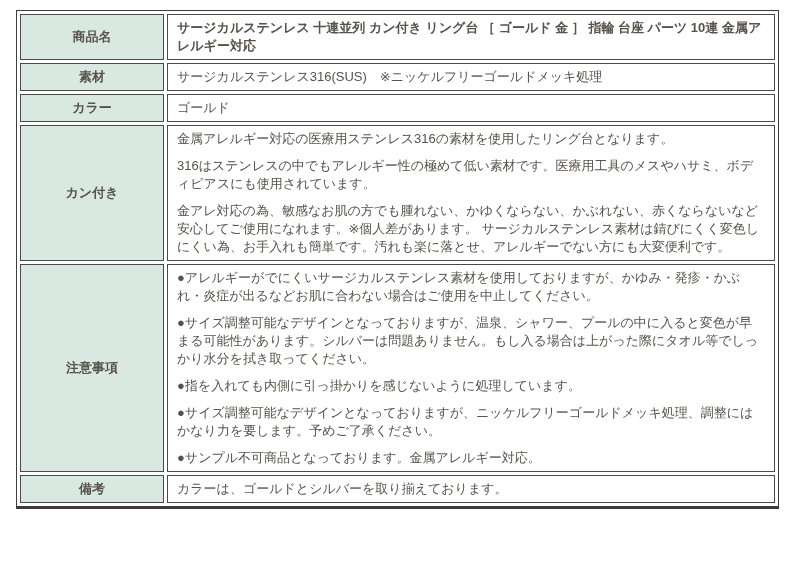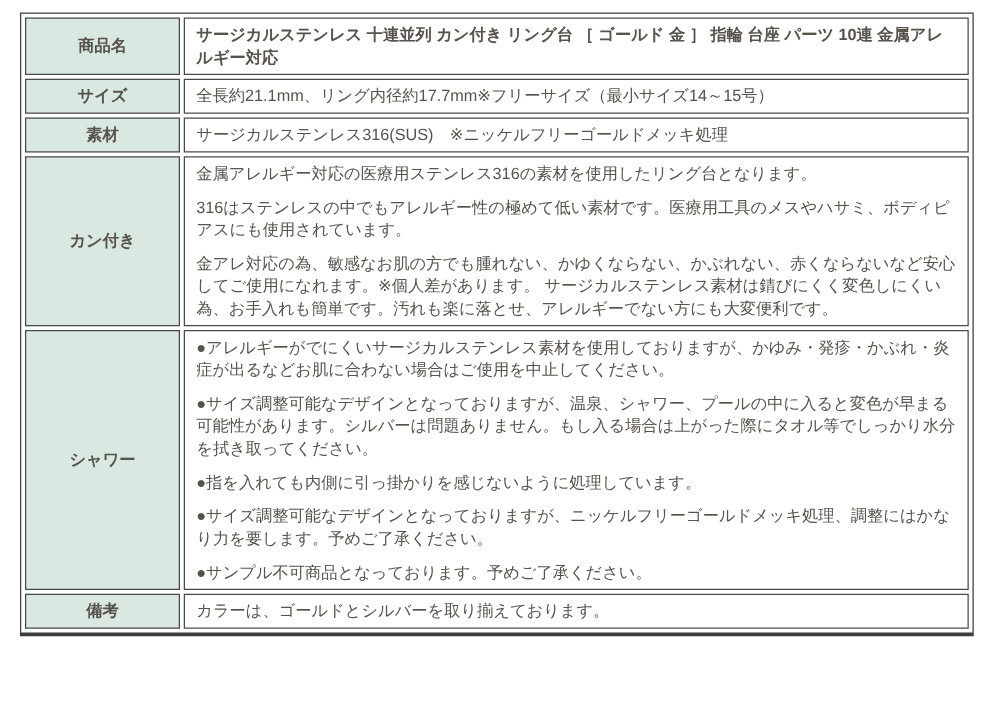--- a/index.html
+++ b/index.html
@@ -30,21 +30,21 @@
   }
   th,td{
     border:1px solid var(--cell-border);
     font-size:13px;
     line-height:18px;
     color:var(--text);
     box-sizing:border-box;
   }
   th.label{
     background:var(--label-bg);
-    width:124px;
+    width:144px;
     text-align:center;
     vertical-align:middle;
     font-weight:bold;
     padding:4px 6px;
   }
   td.content{
     padding:4px 9px;
     vertical-align:middle;
     background:#ffffff;
     word-break:break-all;
@@ -59,52 +59,52 @@
 <div class="wrap">
   <table class="spec">
     <tbody id="spec-rows">
   <tr class="bold">
     <th class="label" scope="row">商品名</th>
     <td class="content">
             <p>サージカルステンレス 十連並列 カン付き リング台 ［ ゴールド 金 ］ 指輪 台座 パーツ 10連 金属アレルギー対応</p>
           </td>
   </tr>
 
-  <tr>
-    <th class="label" scope="row">サイズ</th>
-    <td class="content">
-            <p>全長約21.1mm、リング内径約17.7mm※フリーサイズ（最小サイズ14～15号）</p>
-          </td>
-  </tr>
 
   <tr>
     <th class="label" scope="row">素材</th>
     <td class="content">
             <p>サージカルステンレス316(SUS)　※ニッケルフリーゴールドメッキ処理</p>
           </td>
   </tr>
 
+  <tr>
+    <th class="label" scope="row">カラー</th>
+    <td class="content">
+            <p>ゴールド</p>
+          </td>
+  </tr>
 
   <tr>
     <th class="label" scope="row">カン付き</th>
     <td class="content">
             <p>金属アレルギー対応の医療用ステンレス316の素材を使用したリング台となります。</p>
             <p>316はステンレスの中でもアレルギー性の極めて低い素材です。医療用工具のメスやハサミ、ボディピアスにも使用されています。</p>
             <p>金アレ対応の為、敏感なお肌の方でも腫れない、かゆくならない、かぶれない、赤くならないなど安心してご使用になれます。※個人差があります。 サージカルステンレス素材は錆びにくく変色しにくい為、お手入れも簡単です。汚れも楽に落とせ、アレルギーでない方にも大変便利です。</p>
           </td>
   </tr>
 
   <tr>
-    <th class="label" scope="row">シャワー</th>
+    <th class="label" scope="row">注意事項</th>
     <td class="content">
             <p>●アレルギーがでにくいサージカルステンレス素材を使用しておりますが、かゆみ・発疹・かぶれ・炎症が出るなどお肌に合わない場合はご使用を中止してください。</p>
             <p>●サイズ調整可能なデザインとなっておりますが、温泉、シャワー、プールの中に入ると変色が早まる可能性があります。シルバーは問題ありません。もし入る場合は上がった際にタオル等でしっかり水分を拭き取ってください。</p>
             <p>●指を入れても内側に引っ掛かりを感じないように処理しています。</p>
             <p>●サイズ調整可能なデザインとなっておりますが、ニッケルフリーゴールドメッキ処理、調整にはかなり力を要します。予めご了承ください。</p>
-            <p>●サンプル不可商品となっております。予めご了承ください。</p>
+            <p>●サンプル不可商品となっております。金属アレルギー対応。</p>
           </td>
   </tr>
 
   <tr>
     <th class="label" scope="row">備考</th>
     <td class="content">
             <p>カラーは、ゴールドとシルバーを取り揃えております。</p>
           </td>
   </tr>
 </tbody>

